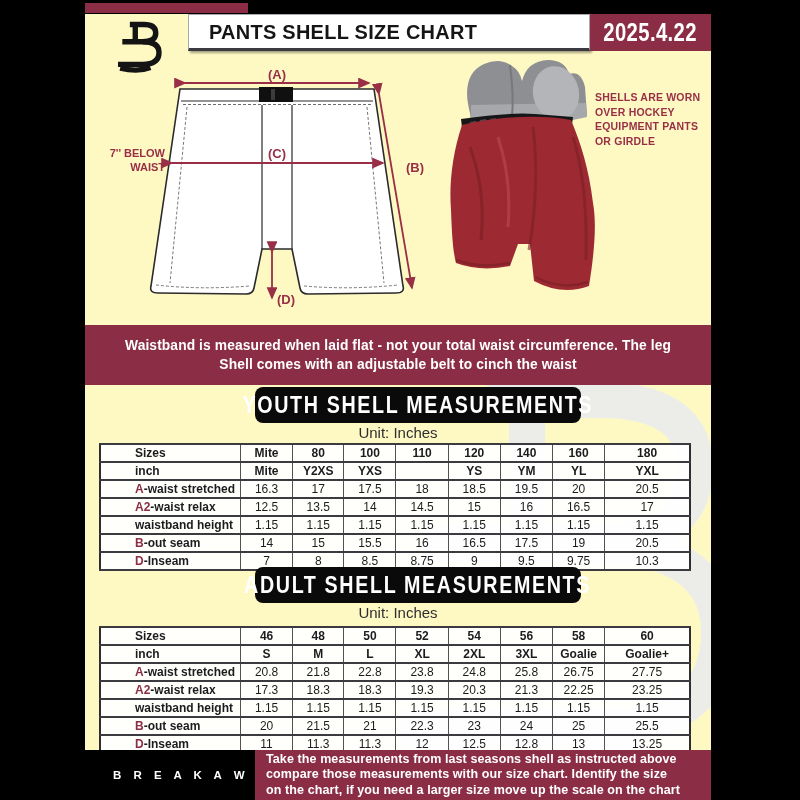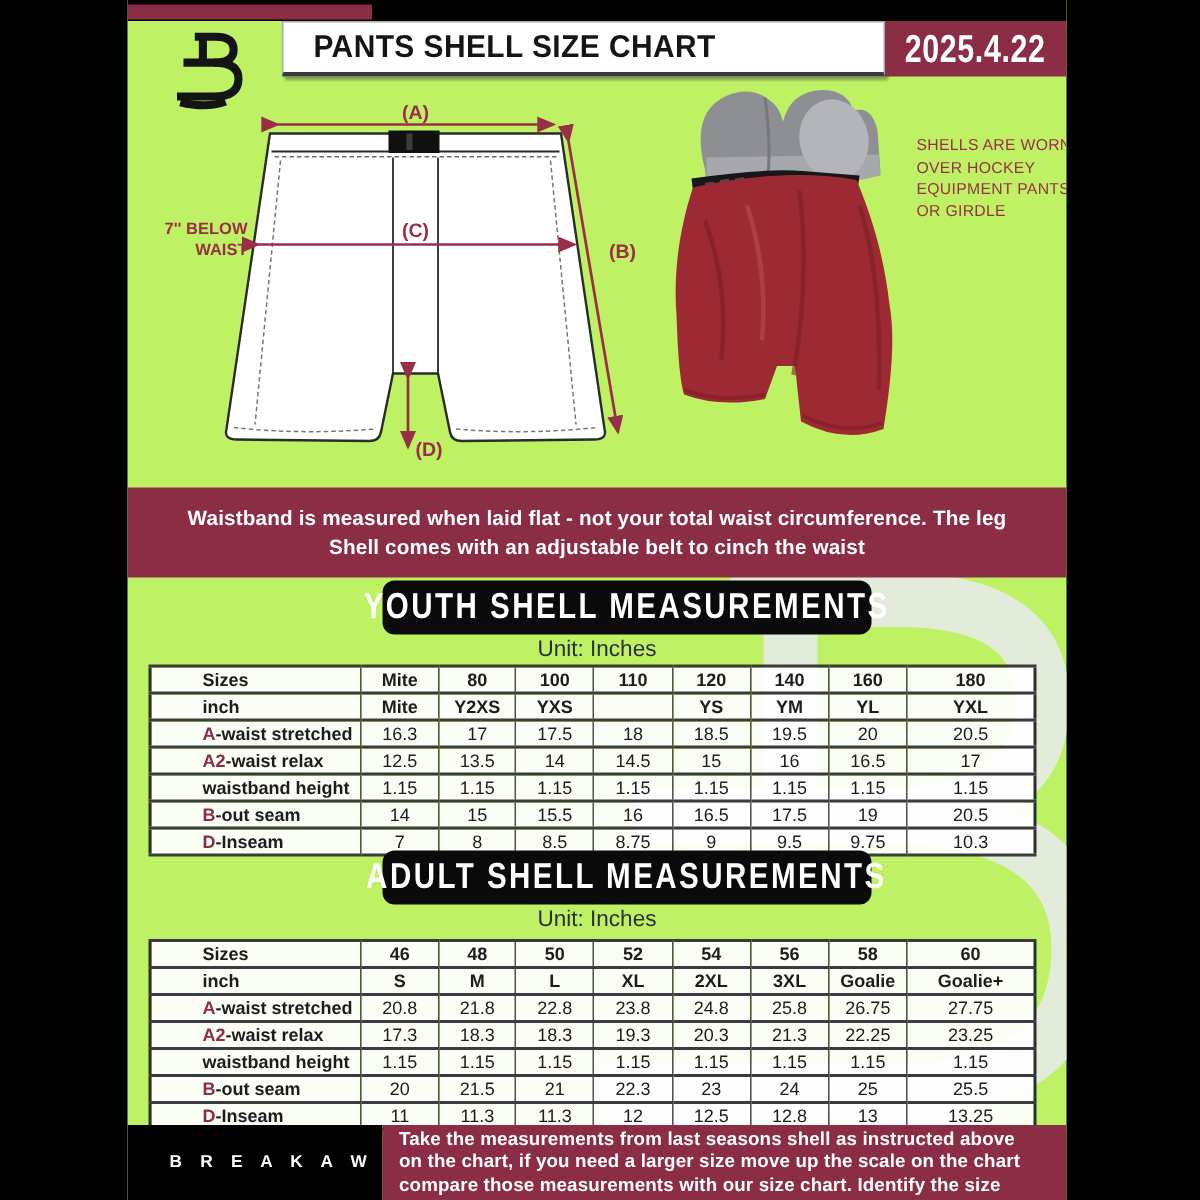--- a/index.html
+++ b/index.html
@@ -1,18 +1,18 @@
 <!DOCTYPE html>
 <html style="--maroon: #8a2d45; --accent: #992f47;"><head>
 <meta charset="utf-8">
 <style>
   html,body{margin:0;padding:0;background:#000;}
   .canvas{position:relative;width:800px;height:800px;background:#000;overflow:hidden;
           font-family:"Liberation Sans",sans-serif;}
-  .page{position:absolute;left:85px;top:0;width:626px;height:800px;background:#bef264;overflow:hidden;}
+  .page{position:absolute;left:85px;top:0;width:626px;height:800px;background:#fef9c3;overflow:hidden;}
   .abs{position:absolute;}
   
   .topband{position:absolute;left:0;top:0;width:626px;height:14px;background:#000;}
   .topstrip{position:absolute;left:0;top:3px;width:163px;height:10px;background:var(--maroon,#8a2d45);}
   
   .titlebar{position:absolute;left:103px;top:14px;width:402px;height:37px;background:#fff;
             border:1px solid #a9a9af;border-bottom:3px solid #3a3a40;box-sizing:border-box;
             display:flex;align-items:center;box-shadow:2px 2px 2px rgba(0,0,0,.35);}
   .titlebar span{display:inline-block;font-size:21px;font-weight:bold;color:#151515;
             padding-left:21px;transform:scaleX(.95);transform-origin:left center;white-space:nowrap;letter-spacing:.3px;}
@@ -35,21 +35,21 @@
         border:2px solid #2e2e32;}
   table.size td{border-left:1px solid #515156;border-right:1px solid #515156;
         border-top:2px solid #3a3a3f;border-bottom:2px solid #3a3a3f;
         background:rgba(255,255,255,.93);height:13px;padding:1px 2px;
         font-size:12px;color:#1c1c1f;text-align:center;vertical-align:middle;overflow:hidden;white-space:nowrap;}
   table.size td.lbl{text-align:left;padding-left:34px;font-weight:bold;}
   table.size td.hdr{font-weight:bold;}
   table.size .pfx{color:var(--maroon,#8a2d45);}
   
   .waistnote{color:var(--accent,#992f47);font-size:11px;font-weight:bold;text-align:right;line-height:14px;z-index:3;}
-  .shellnote{color:var(--accent,#992f47);font-size:10.5px;font-weight:normal;line-height:14.5px;z-index:3;letter-spacing:.2px;margin-left:16px;}
+  .shellnote{color:var(--accent,#992f47);font-size:10.5px;font-weight:bold;line-height:14.5px;z-index:3;letter-spacing:.2px;}
   
   .footer{position:absolute;left:0;top:750px;width:626px;height:50px;display:flex;z-index:4;}
   .f-black{width:170px;height:50px;background:#000;display:flex;align-items:center;}
   .f-brand{color:#fff;font-size:11.5px;font-weight:bold;letter-spacing:4.5px;margin-left:8px;white-space:nowrap;}
   .f-maroon{width:456px;height:50px;background:var(--maroon,#8a2d45);display:flex;flex-direction:column;justify-content:center;}
   .f-maroon div{color:#fff;font-size:12.5px;font-weight:bold;line-height:15.5px;padding-left:11px;white-space:nowrap;letter-spacing:.1px;}
   svg text{font-family:"Liberation Sans",sans-serif;}
 </style>
 </head>
 <body>
@@ -361,19 +361,19 @@
             <path d="M30,12 L56,12 Q78,12 78,28 Q78,44 54,44 L16,44"></path>
             <path d="M40,12 L40,44"></path>
             <path d="M54,44 Q84,44 84,64 Q84,86 54,86 L8,86"></path>
             <path d="M12,93 Q45,101 68,92"></path>
           </g>
         </svg>
         <span class="f-brand">B R E A K A W A Y</span>
       </div>
       <div class="f-maroon">
         <div>Take the measurements from last seasons shell as instructed above</div>
+        <div>compare those measurements  with our size chart. Identify the size</div>
         <div>on the chart, if you need a larger size move up the scale on the chart</div>
-        <div>compare those measurements  with our size chart. Identify the size</div>
       </div>
     </div>
 
   </div>
 </div>
 
 </body></html>

